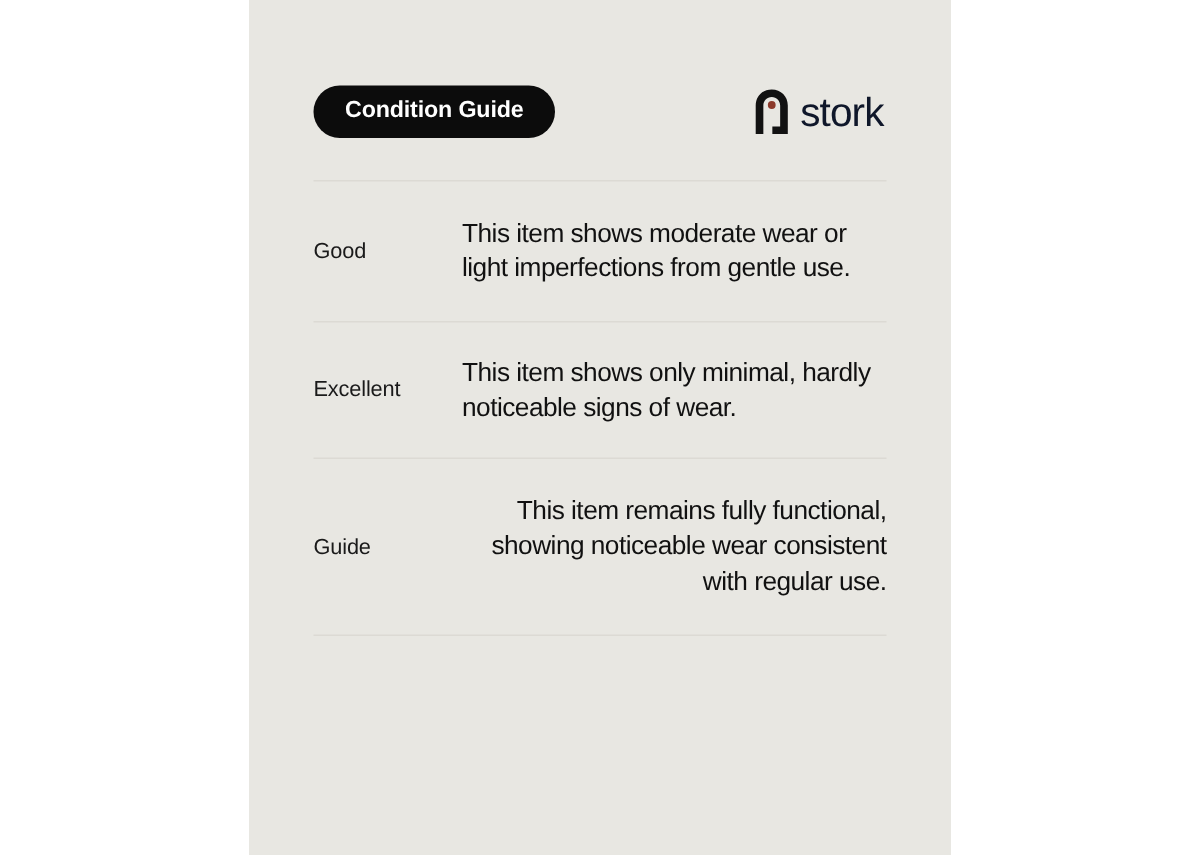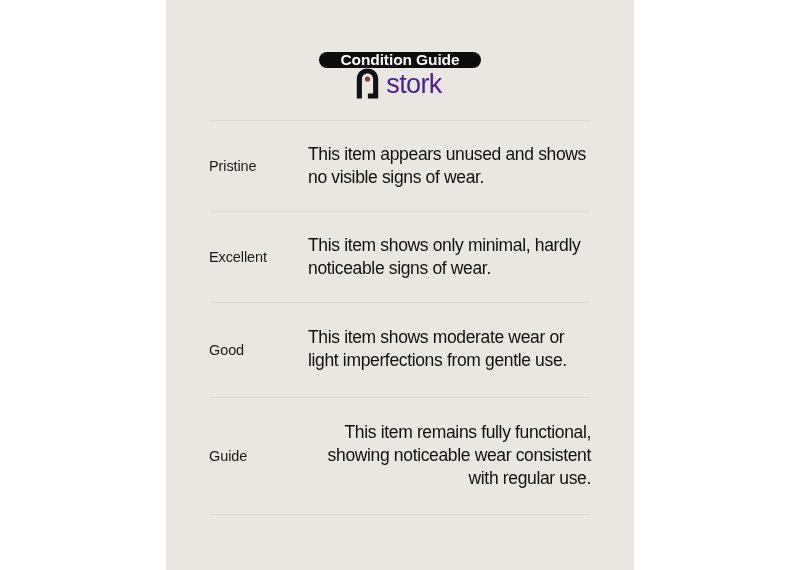--- a/index.html
+++ b/index.html
@@ -37,21 +37,20 @@
   
   .card-header {
     position: absolute;
     left: 43px;          
     top: 52px;
     width: 382px;        
     height: 44px;
     display: flex;
     align-items: center;
     justify-content: space-between;
-    flex-direction: column;
   }
 
   .badge {
     display: inline-flex;
     align-items: center;
     justify-content: center;
     height: 35px;
     padding: 0 21px;
     border-radius: 999px;
     background: #0c0c0c;
@@ -72,21 +71,21 @@
 
   .brand-mark {
     display: block;
     width: 23px;
     height: 31px;
   }
 
   .brand-word {
     font-size: 27px;
     font-weight: normal;
-    color: #4c1d95;
+    color: #0f172a;
     letter-spacing: -0.6px;
     line-height: 1;
     position: relative;
     top: 1px;
   }
 
   
   .guide-table {
     position: absolute;
     left: 43px;          
@@ -148,31 +147,27 @@
             <circle cx="11.5" cy="11.0" r="2.6" fill="#8C3A2B"></circle>
           </svg>
         </span>
         <span class="brand-word">stork</span>
       </div>
 
     </div>
 
     <table class="guide-table">
       <tbody>
-        <tr class="guide-row">
-          <td class="cell-label">Pristine</td>
-          <td class="cell-desc">This item appears unused and shows no visible signs of wear.</td>
+        <tr class="guide-row row-h2">
+          <td class="cell-label">Good</td>
+          <td class="cell-desc">This item shows moderate wear or light imperfections from gentle use.</td>
         </tr>
         <tr class="guide-row">
           <td class="cell-label">Excellent</td>
           <td class="cell-desc">This item shows only minimal, hardly noticeable signs of wear.</td>
-        </tr>
-        <tr class="guide-row row-h2">
-          <td class="cell-label">Good</td>
-          <td class="cell-desc">This item shows moderate wear or light imperfections from gentle use.</td>
         </tr>
         <tr class="guide-row row-h3">
           <td class="cell-label">Guide</td>
           <td class="cell-desc">This item remains fully functional, showing noticeable wear consistent with regular use.</td>
         </tr>
       </tbody>
     </table>
 
   </div>
 </div>

